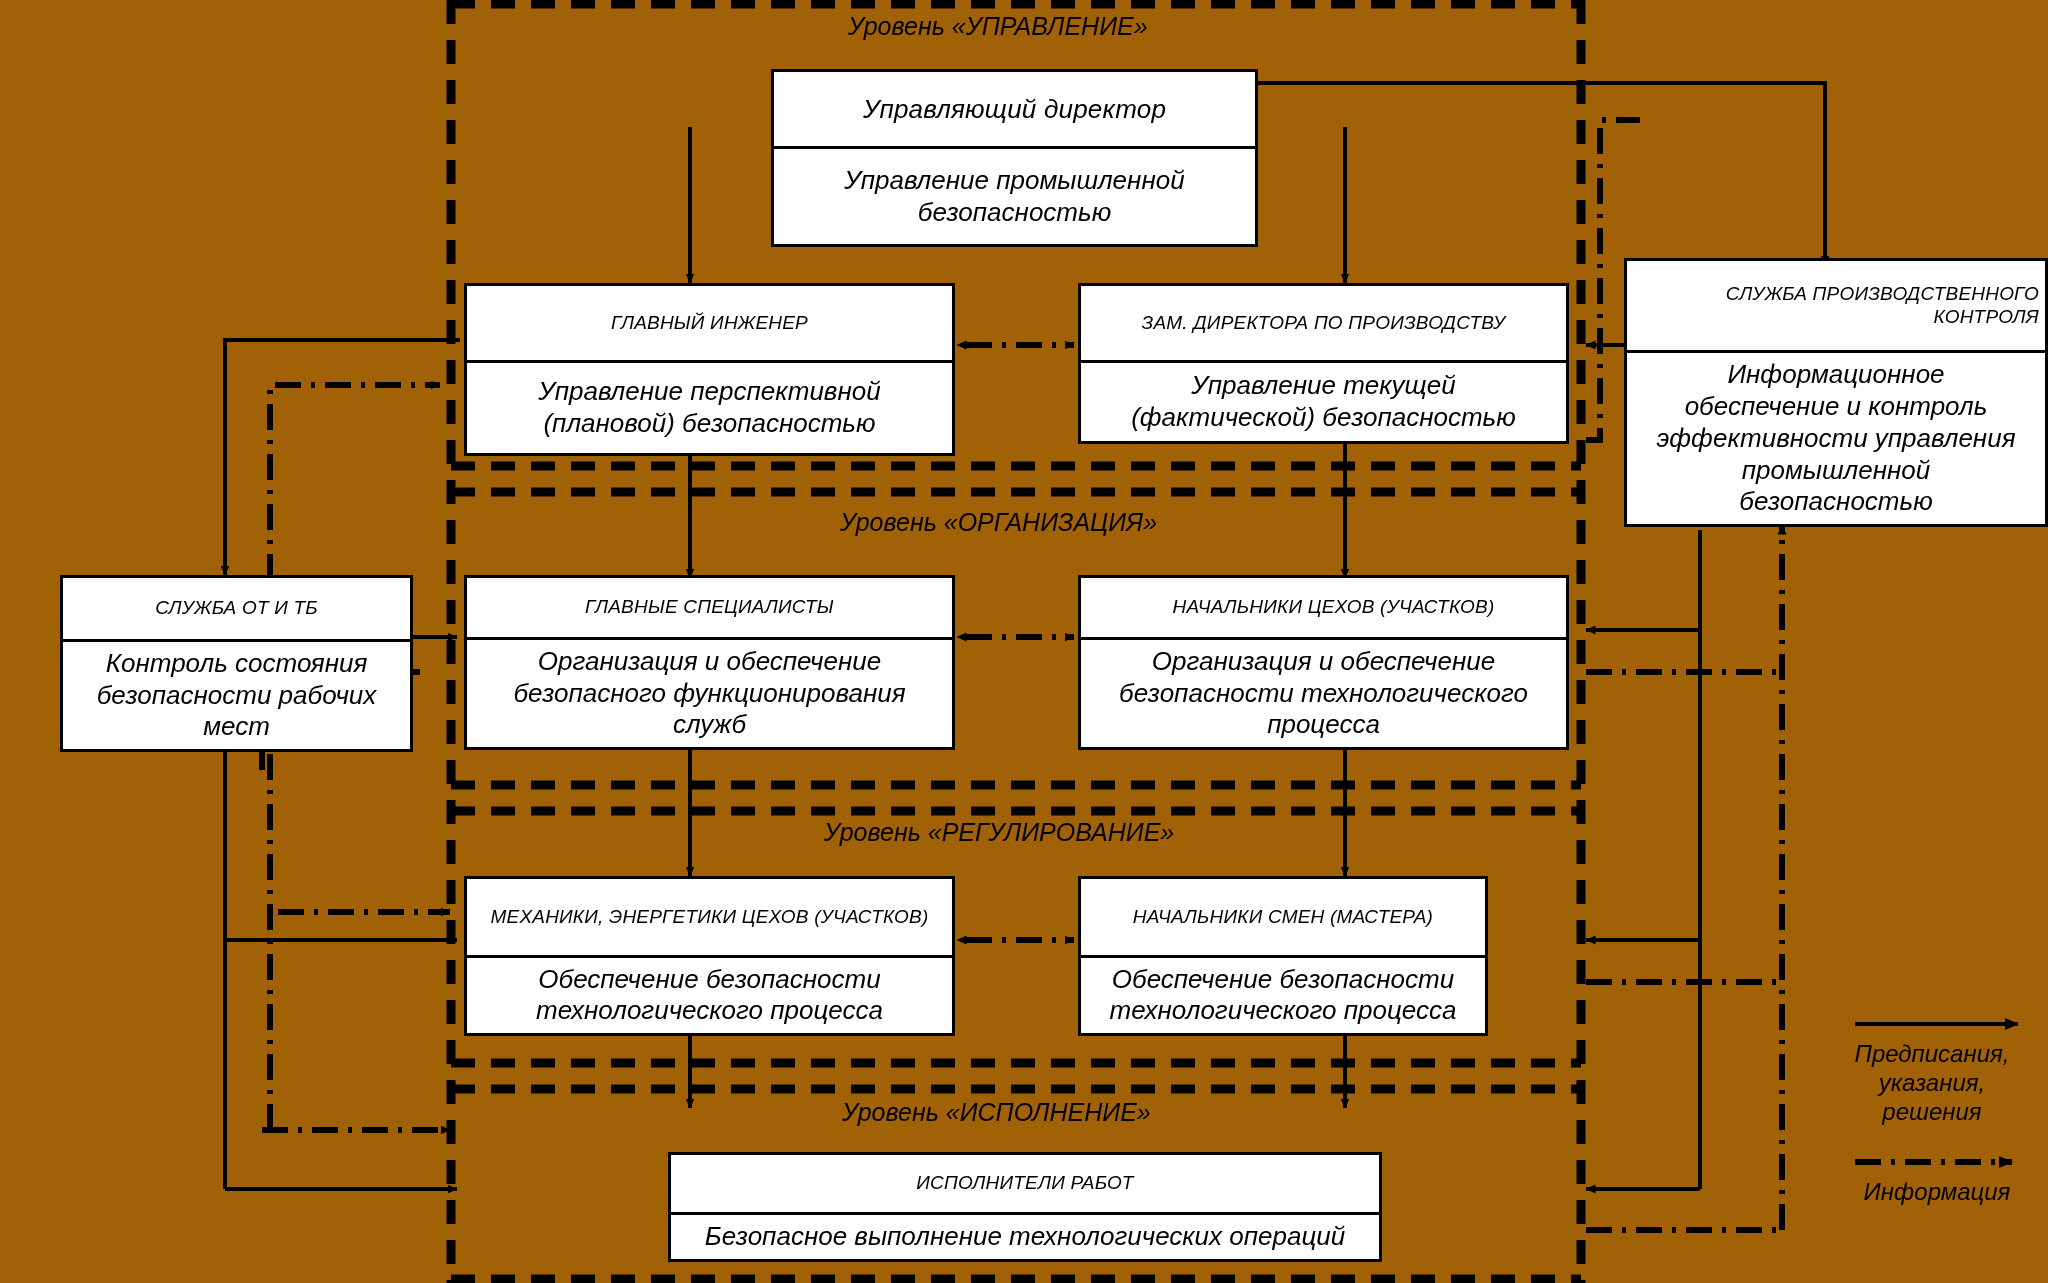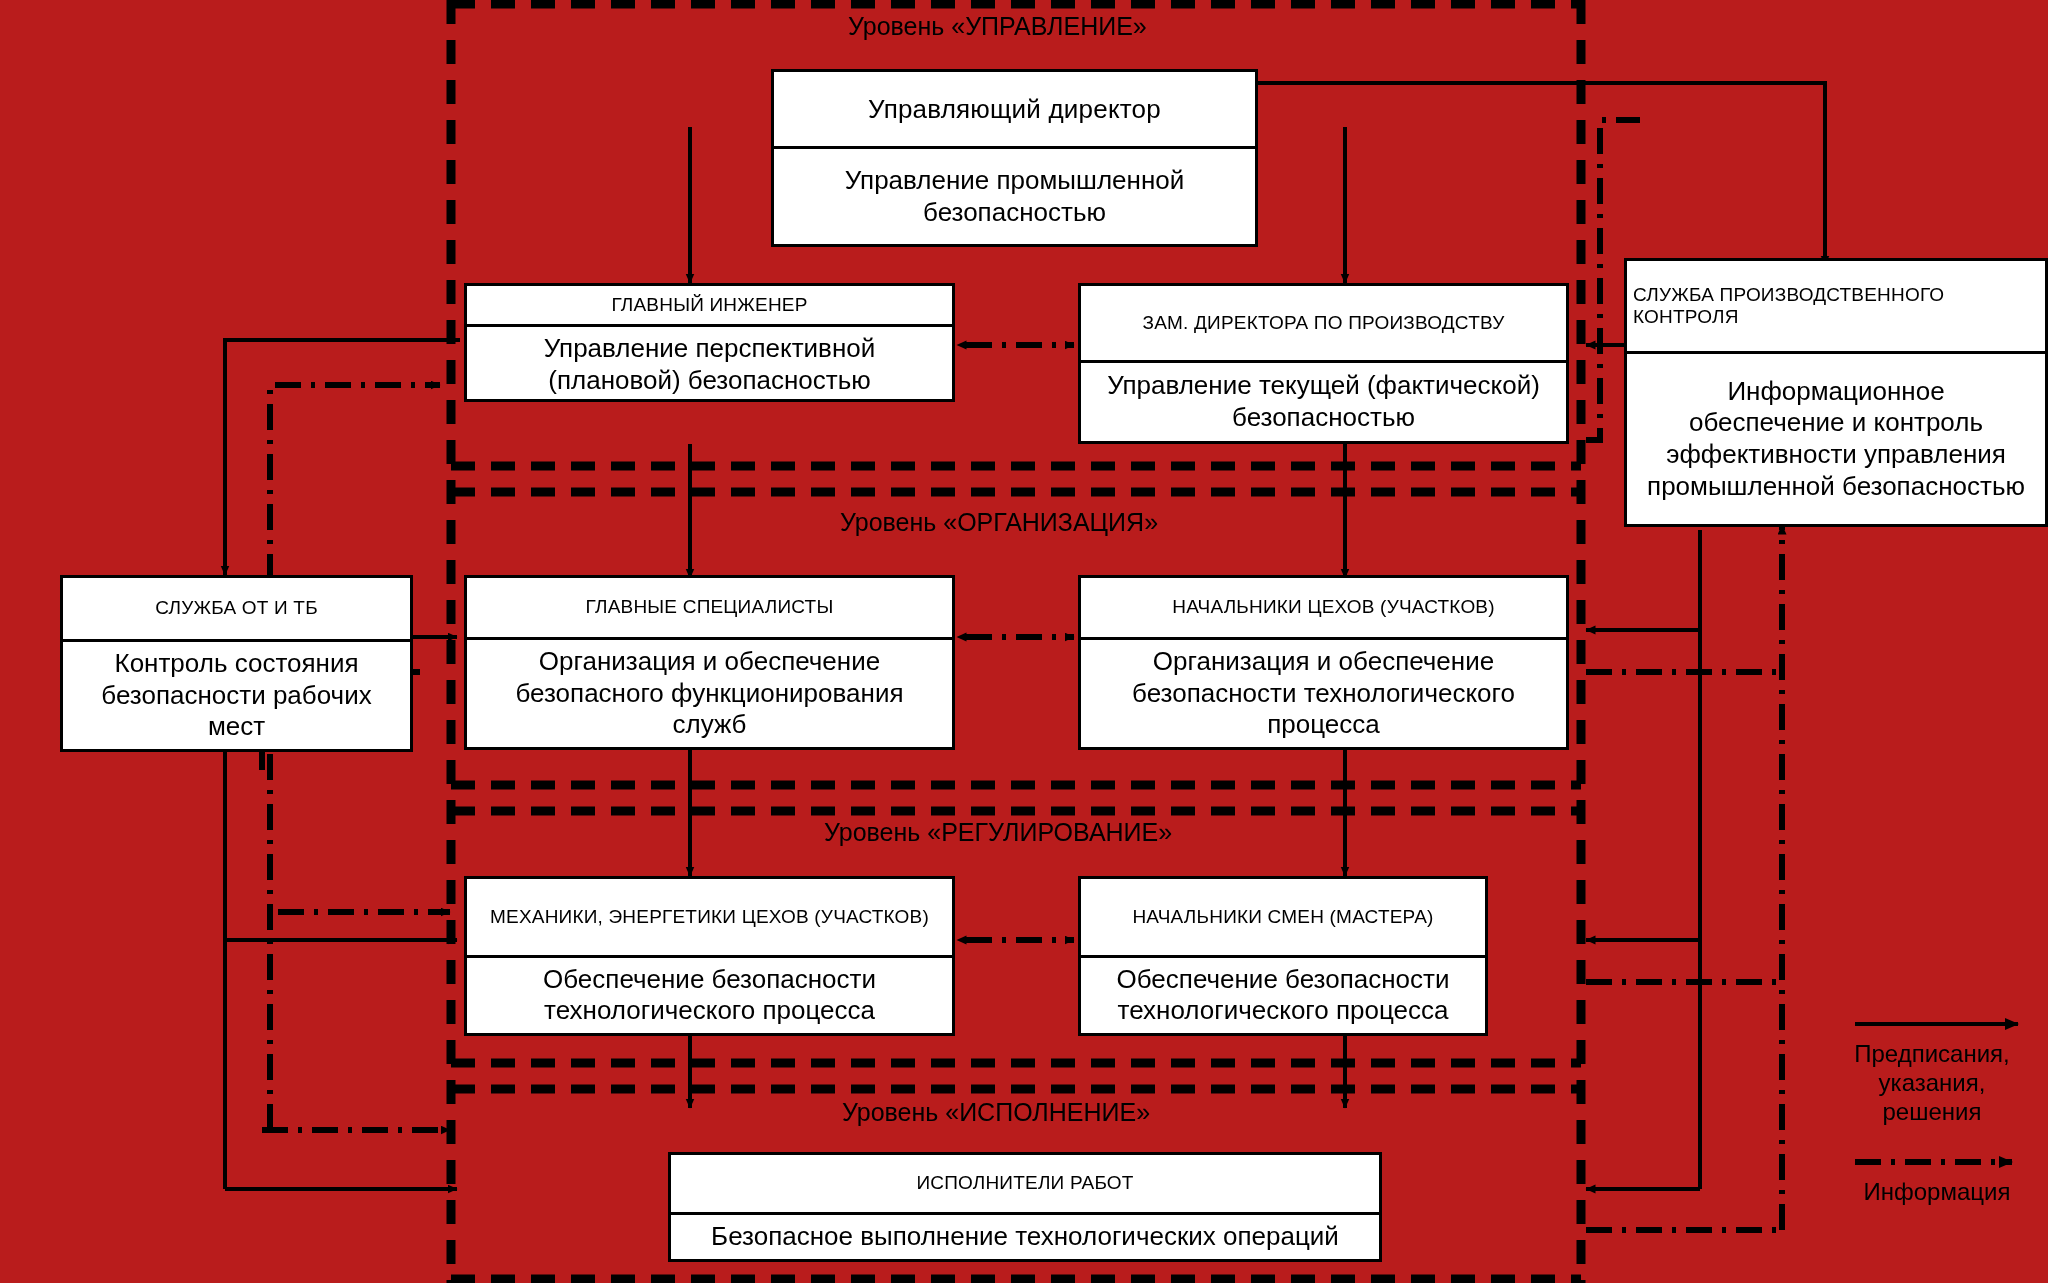--- a/index.html
+++ b/index.html
@@ -1,23 +1,23 @@
 <!DOCTYPE html>
 <html><head>
 <meta charset="utf-8">
 <style>
   html,body{margin:0;padding:0;background:#FF00FF;}
   body{width:2048px;height:1283px;overflow:hidden;
        font-family:"Liberation Sans","DejaVu Sans",sans-serif;}
-  #stage{position:relative;width:2048px;height:1283px;background:#b91c1c;}
+  #stage{position:relative;width:2048px;height:1283px;background:#a16207;font-style:italic;}
   svg.layer{position:absolute;left:0;top:0;width:2048px;height:1283px;overflow:visible;}
 
   .node{position:absolute;background:#FFFFFF;border:3px solid #000;box-sizing:border-box;
         display:flex;flex-direction:column;z-index:5;}
-  .node .ttl{font-size:19px;text-align:left;padding:8px 6px;letter-spacing:.2px;
+  .node .ttl{font-size:19px;text-align:right;padding:8px 6px;letter-spacing:.2px;
              display:flex;align-items:center;justify-content:center;line-height:1.18;}
   .node .bdy{border-top:3px solid #000;flex:1;display:flex;align-items:center;
              justify-content:center;text-align:center;font-size:26px;line-height:1.22;
              padding:6px 20px;}
 
   .band-label{position:absolute;font-size:25px;color:#000;white-space:nowrap;z-index:4;}
   .legend-text{position:absolute;font-size:24px;color:#000;text-align:center;
                line-height:1.2;z-index:6;white-space:pre-line;}
 </style>
 </head>
@@ -135,21 +135,21 @@
   <div class="band-label" style="left:848px;top:12px;">Уровень «УПРАВЛЕНИЕ»</div>
   <div class="band-label" style="left:840px;top:508px;">Уровень «ОРГАНИЗАЦИЯ»</div>
   <div class="band-label" style="left:824px;top:818px;">Уровень «РЕГУЛИРОВАНИЕ»</div>
   <div class="band-label" style="left:842px;top:1098px;">Уровень «ИСПОЛНЕНИЕ»</div>
 
   <div class="node" style="left:771px;top:69px;width:487px;height:178px;">
     <div class="ttl" style="height:58px;font-size:26px;">Управляющий директор</div>
     <div class="bdy">Управление промышленной безопасностью</div>
   </div>
 
-  <div class="node" style="left:464px;top:283px;width:491px;height:119px;">
+  <div class="node" style="left:464px;top:283px;width:491px;height:173px;">
     <div class="ttl" style="height:58px;">ГЛАВНЫЙ ИНЖЕНЕР</div>
     <div class="bdy">Управление перспективной (плановой) безопасностью</div>
   </div>
 
   <div class="node" style="left:1078px;top:283px;width:491px;height:161px;">
     <div class="ttl" style="height:58px;">ЗАМ. ДИРЕКТОРА ПО ПРОИЗВОДСТВУ</div>
     <div class="bdy">Управление текущей (фактической) безопасностью</div>
   </div>
 
   <div class="node" style="left:1624px;top:258px;width:424px;height:269px;">

